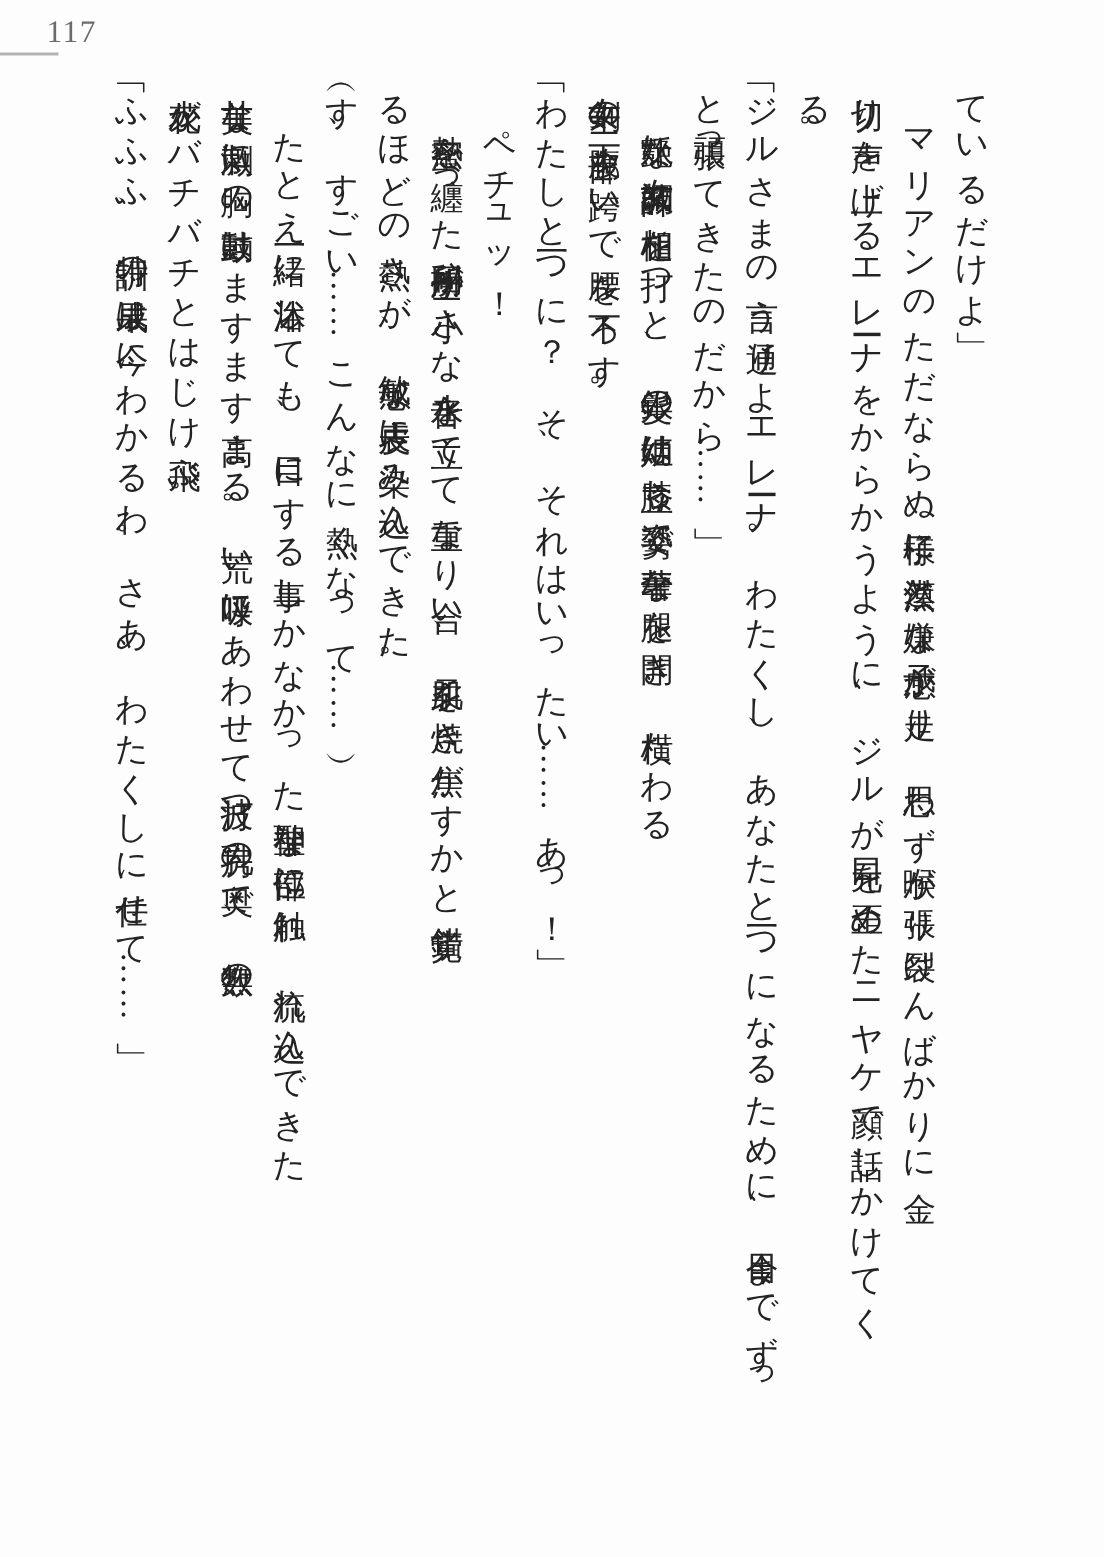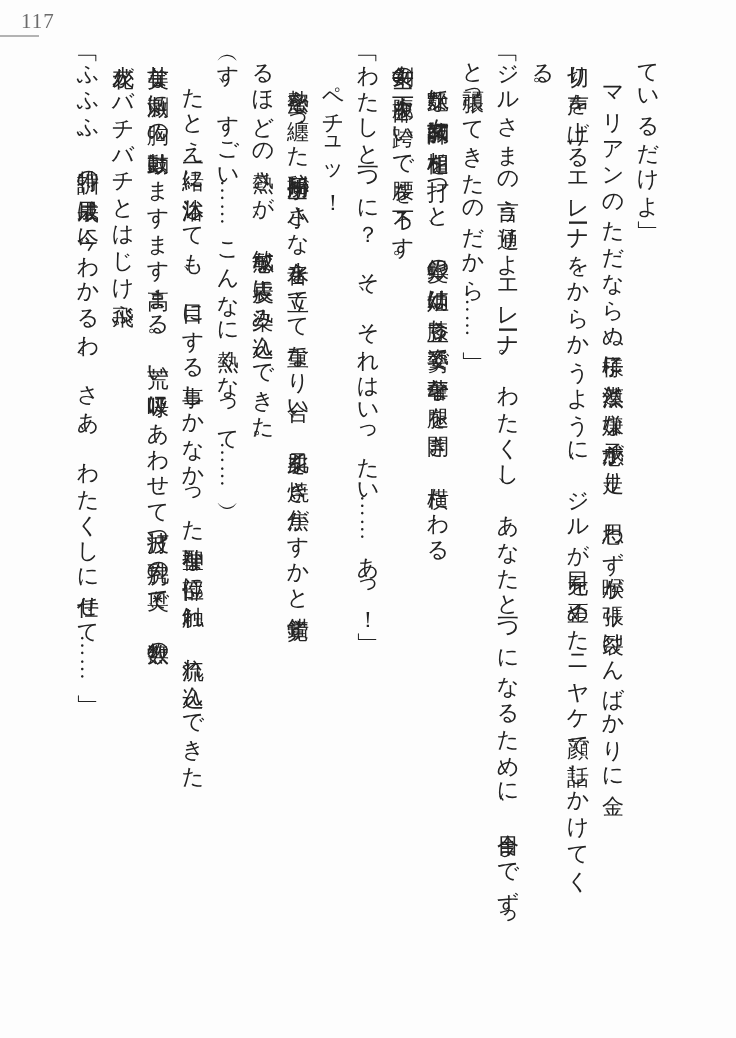--- a/index.html
+++ b/index.html
@@ -11,21 +11,21 @@
     position: relative;
     width: 736px;
     height: 1038px;
     background: #fdfdfd;
     overflow: hidden;
     font-family: "Liberation Serif", "DejaVu Serif", serif;
   }
   .pagenum {
     position: absolute;
     top: 9px;
-    left: 21px;
+    left: 31px;
     font-size: 21px;
     color: #6b6b6b;
     letter-spacing: 1px;
     line-height: 1.2;
   }
   .pagenum-rule {
     position: absolute;
     top: 35px;
     left: 0;
     width: 39px;

